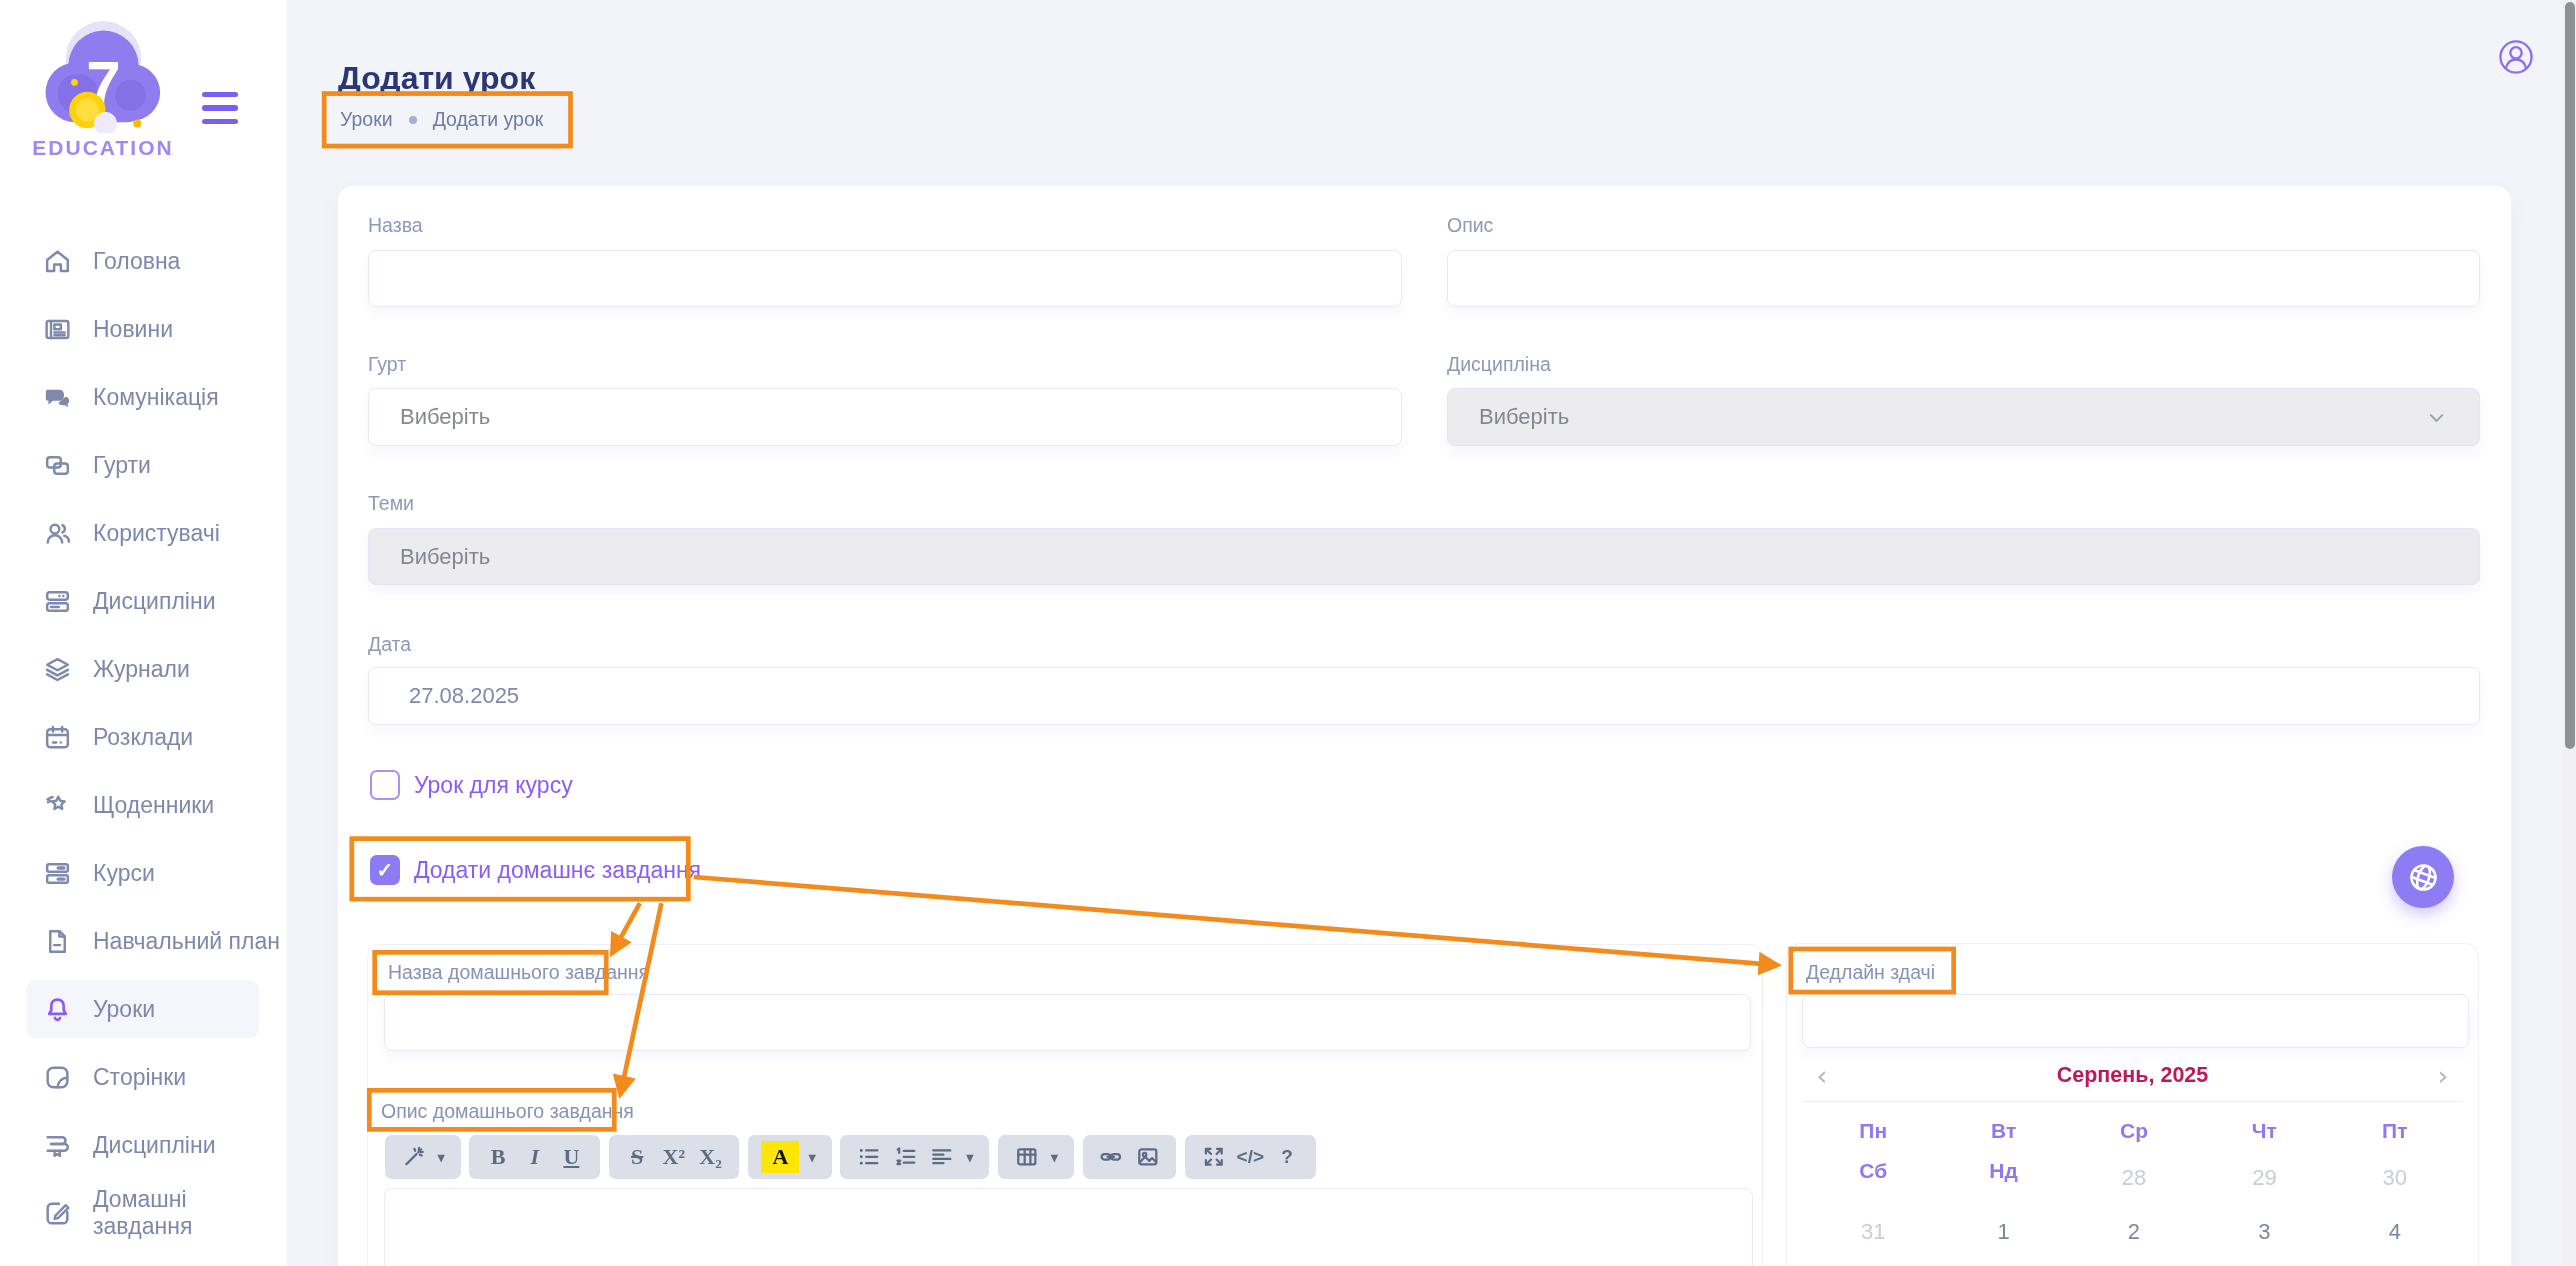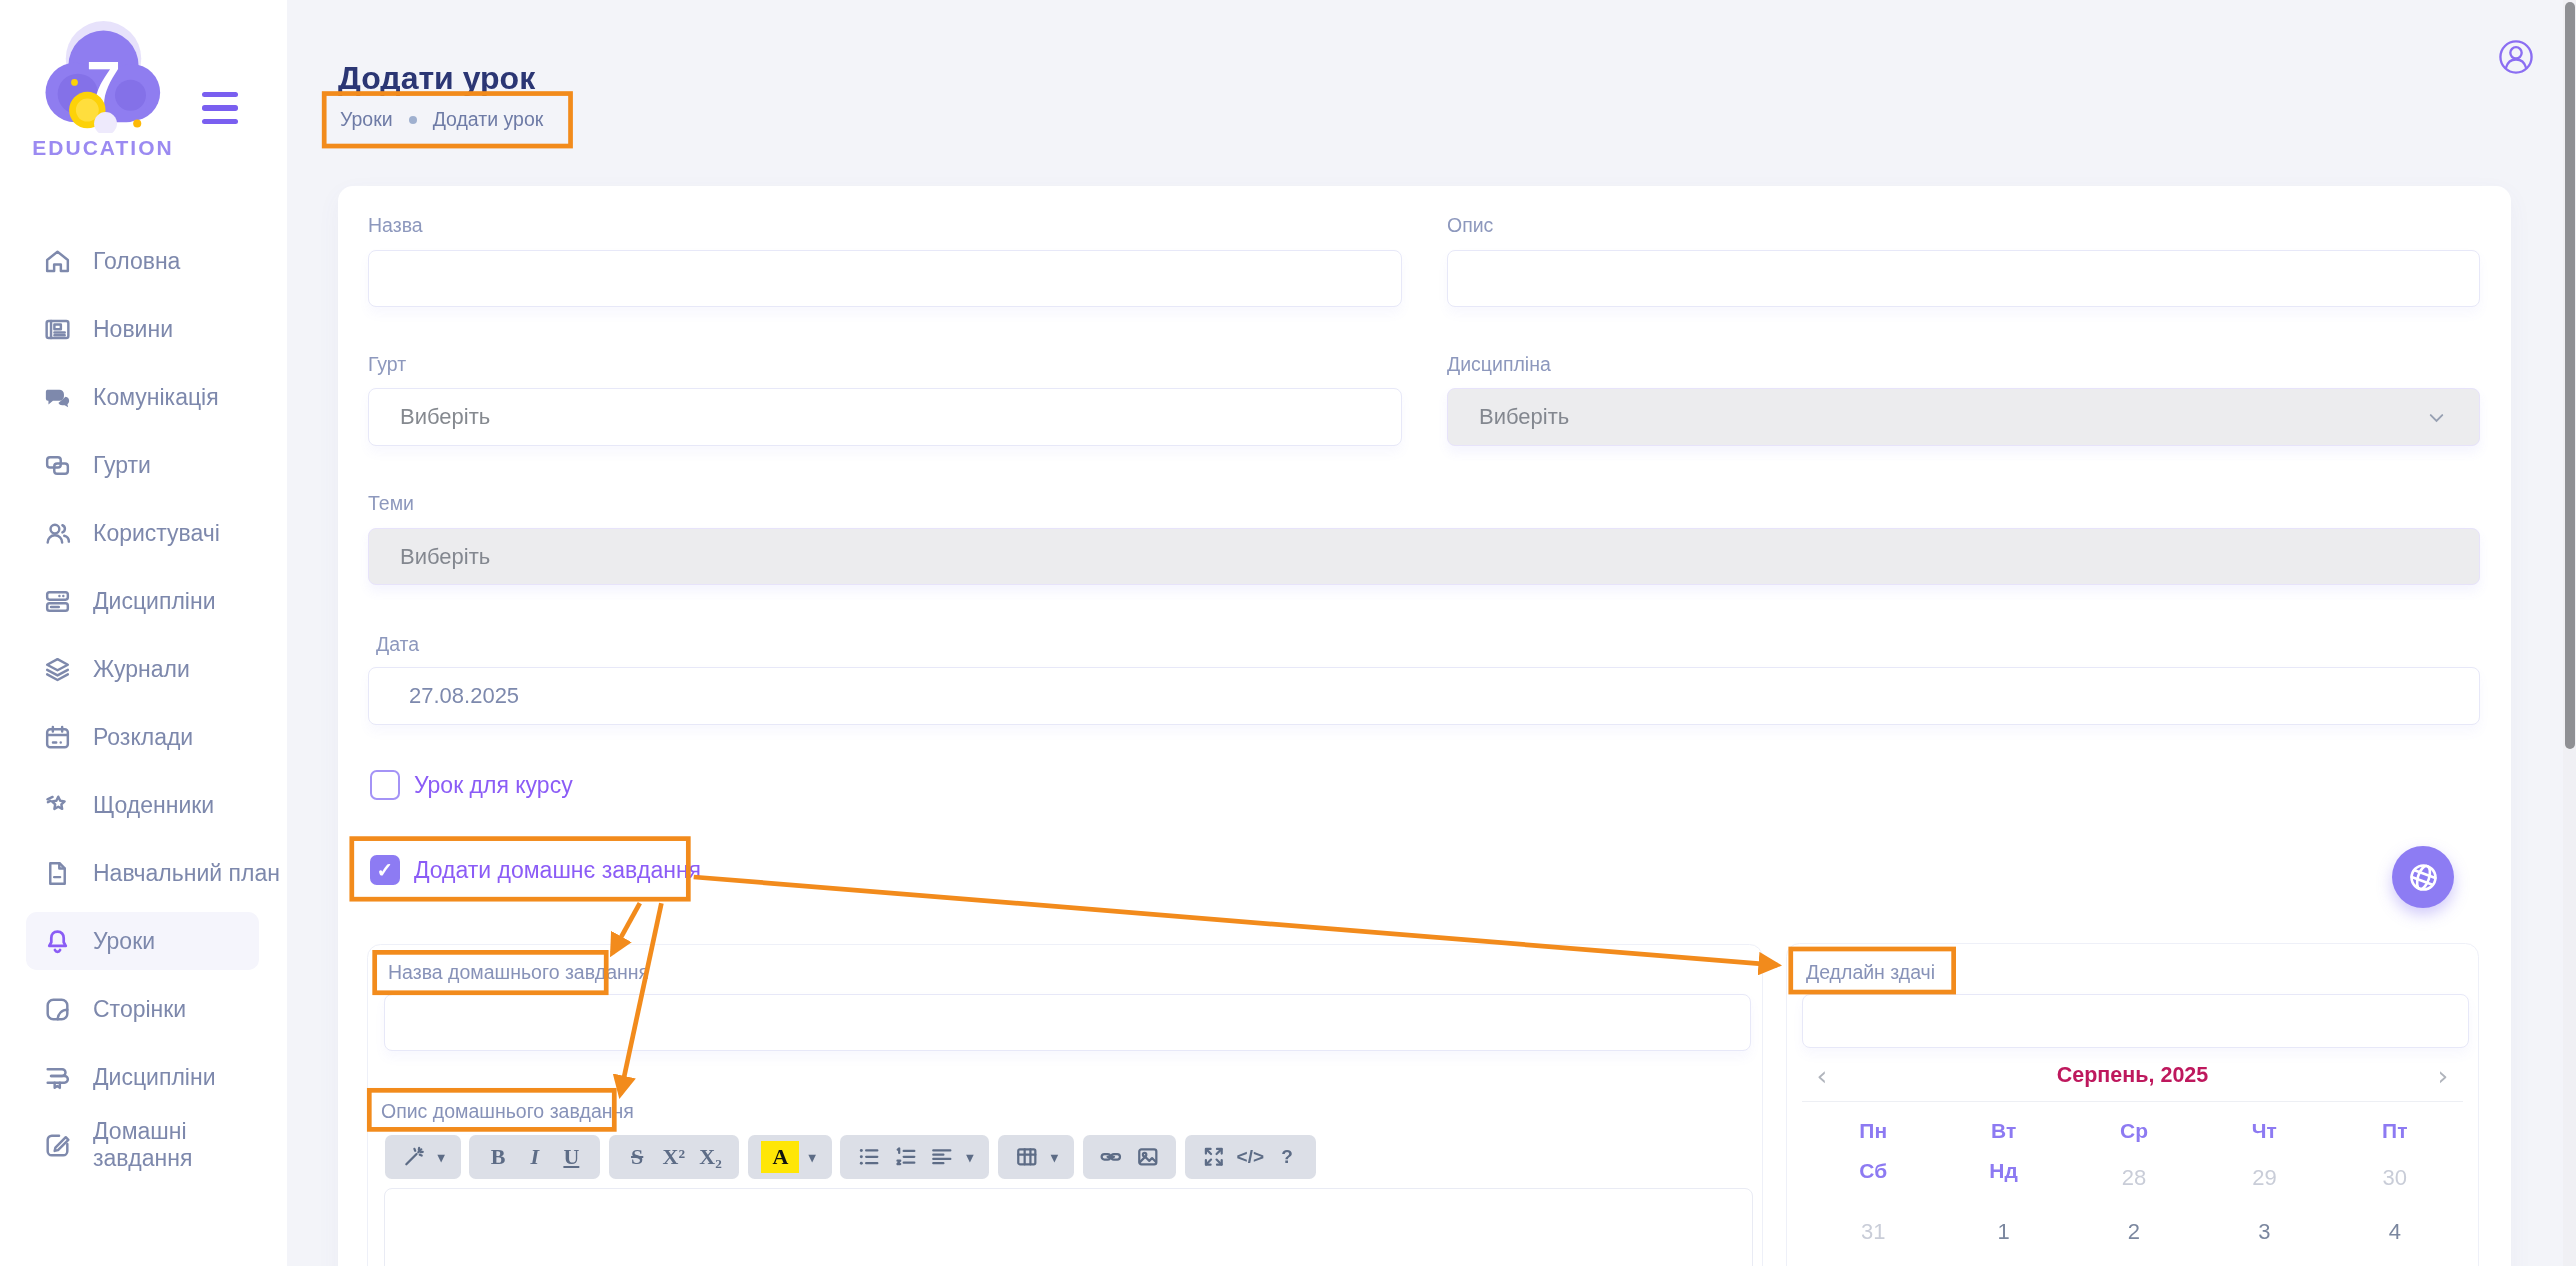--- a/index.html
+++ b/index.html
@@ -179,20 +179,28 @@
         </div>
         <div class="nav-item">
           <span class="nav-ic"><svg viewBox="0 0 24 24" fill="none" stroke="#7e89ac" stroke-width="1.9" stroke-linecap="round" stroke-linejoin="round">
               <path d="M12.6 5.2 L14.1 8.3 L17.5 8.8 L15 11.2 L15.6 14.6 L12.6 13 L9.6 14.6 L10.2 11.2 L7.7 8.8 L11.1 8.3 Z"></path>
               <path d="M4.2 7.2 L8.2 5.4 M4.6 9.4 L6.6 8.5"></path>
             </svg></span>
           <span class="nav-label">Щоденники</span>
         </div>
         <div class="nav-item">
           <span class="nav-ic"><svg viewBox="0 0 24 24" fill="none" stroke="#7e89ac" stroke-width="1.9" stroke-linecap="round" stroke-linejoin="round">
+              <rect x="4" y="4.8" width="16" height="5.8" rx="1.4"></rect>
+              <rect x="4" y="13.4" width="16" height="5.8" rx="1.4"></rect>
+              <path d="M12.5 7.7 H17 M12.5 16.3 H17" stroke-width="2.6"></path>
+            </svg></span>
+          <span class="nav-label">Курси</span>
+        </div>
+        <div class="nav-item">
+          <span class="nav-ic"><svg viewBox="0 0 24 24" fill="none" stroke="#7e89ac" stroke-width="1.9" stroke-linecap="round" stroke-linejoin="round">
               <path d="M6.4 4 H13.6 L17.6 8 V20 H6.4 Z"></path>
               <path d="M13.4 4.2 V8.2 H17.4"></path>
               <path d="M9.4 14.8 H14"></path>
             </svg></span>
           <span class="nav-label">Навчальний план</span>
         </div>
         <div class="nav-item active">
           <span class="nav-ic"><svg viewBox="0 0 24 24" fill="none" stroke="#8a5cf5" stroke-width="2.1" stroke-linecap="round" stroke-linejoin="round">
               <path d="M12 4.4 C8.9 4.4 7.2 6.6 7.2 9.3 V12.6 L5.6 15.4 H18.4 L16.8 12.6 V9.3 C16.8 6.6 15.1 4.4 12 4.4 Z"></path>
               <path d="M10 18.6 C10.4 19.5 11.1 20 12 20 C12.9 20 13.6 19.5 14 18.6"></path>
@@ -255,21 +263,21 @@
     <svg class="chev" width="23" height="23" viewBox="0 0 24 24" fill="none" stroke="#97a0b2" stroke-width="2" stroke-linecap="round">
         <path d="M6 9.5 L12 15.5 L18 9.5"></path>
       </svg>
   </div>
 
   <div class="lbl" style="left:368px;top:492px;">Теми</div>
   <div class="inp sel-gray" style="left:368px;top:528px;width:2112px;height:57px;padding:0 31px;">
     <span class="ph">Виберіть</span>
   </div>
 
-  <div class="lbl" style="left:376px;top:633px;">Дата</div>
+  <div class="lbl" style="left:368px;top:633px;">Дата</div>
   <div class="inp" style="left:368px;top:667px;width:2112px;height:58px;">
     <span>27.08.2025</span>
   </div>
 
   <div class="cb" style="left:370px;top:770px;"></div>
   <div class="cb-label" style="left:414px;top:772px;">Урок для курсу</div>
   <div class="cb checked" style="left:370px;top:855px;">
     <span>✓</span>
   </div>
   <div class="cb-label" style="left:414px;top:857px;">Додати домашнє завдання</div>

